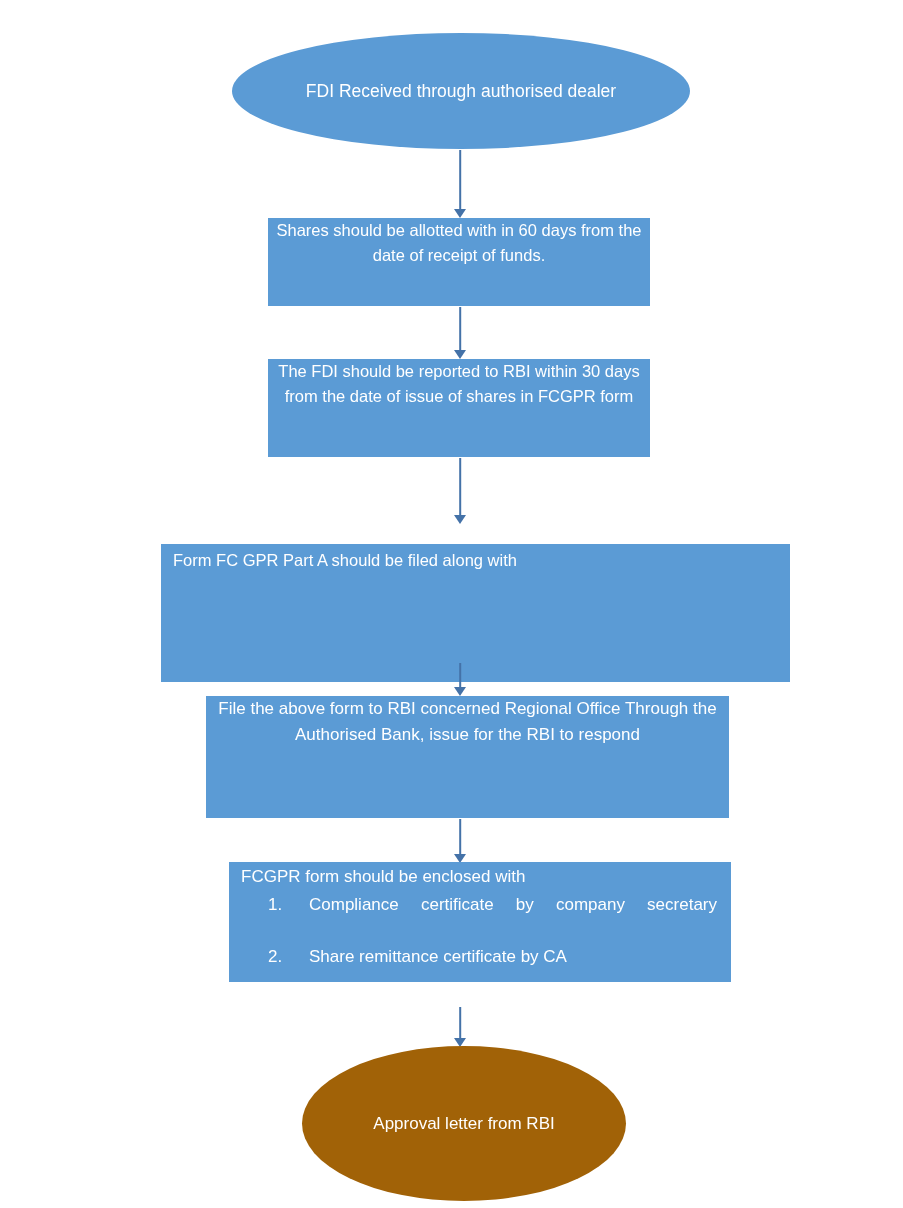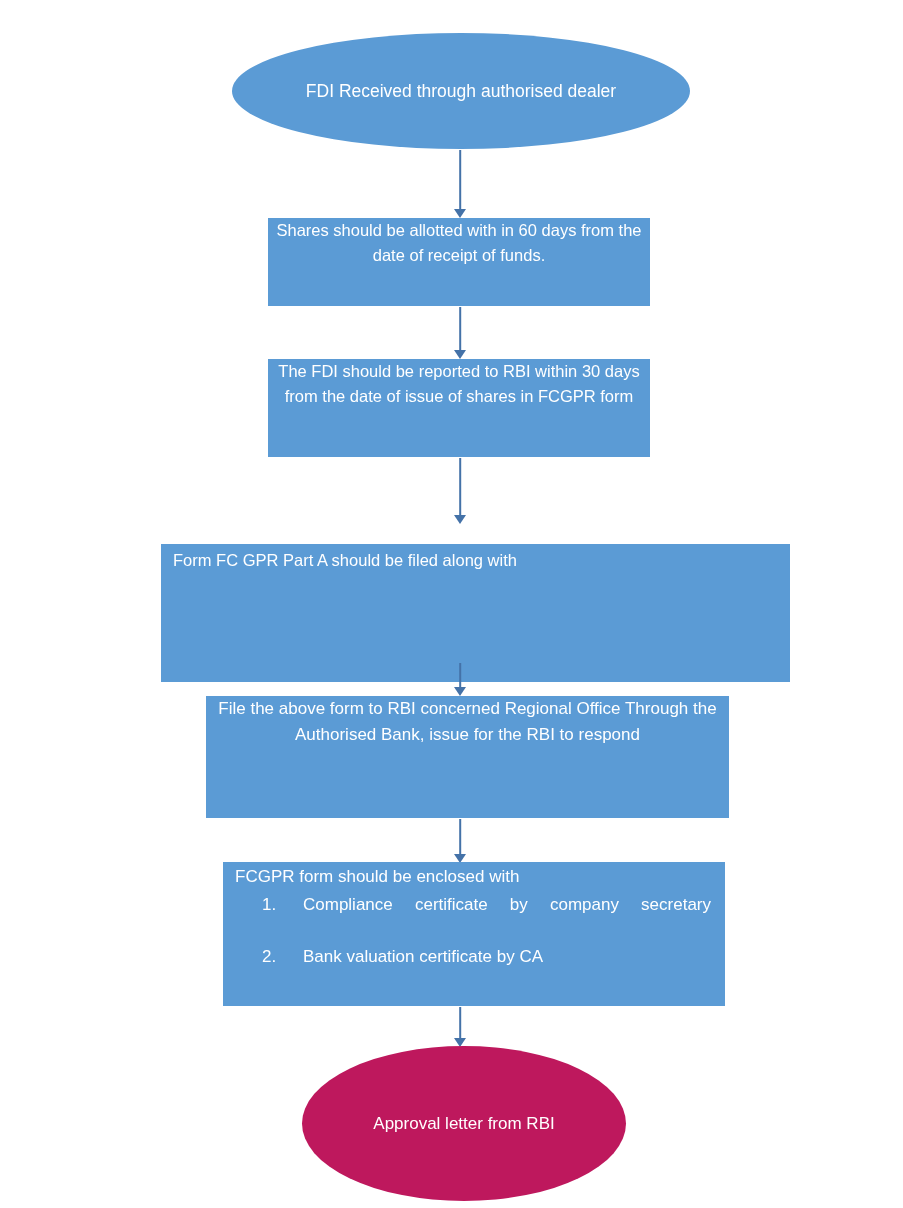--- a/index.html
+++ b/index.html
@@ -85,32 +85,32 @@
 
   <div class="node rect center" style="left:206px;top:696px;width:523px;height:122px;background:#5b9bd5;font-size:17px;">
     <span class="txt">File the above form to RBI concerned Regional Office Through the Authorised Bank, issue for the RBI to respond</span>
   </div>
 
   <div class="conn" style="left:452px;top:819px;width:16px;height:44px;">
     <div class="shaft" style="height:35px;"></div>
     <div class="head"></div>
   </div>
 
-  <div class="node rect left" style="left:223px;top:862px;width:502px;height:144px;background:#5b9bd5;font-size:17px;">
+  <div class="node rect left" style="left:229px;top:862px;width:502px;height:120px;background:#5b9bd5;font-size:17px;">
     <div class="txt" style="padding-top:2px;">
       <span class="listhead">FCGPR form should be enclosed with</span>
       <ol class="items" style="padding-left:58px;">
         <li class="justify">Compliance certificate by company secretary</li>
-        <li>Bank valuation certificate by CA</li>
+        <li>Share remittance certificate by CA</li>
       </ol>
     </div>
   </div>
 
   <div class="conn" style="left:452px;top:1007px;width:16px;height:40px;">
     <div class="shaft" style="height:31px;"></div>
     <div class="head"></div>
   </div>
 
-  <div class="node ellipse" style="left:302px;top:1046px;width:324px;height:155px;background:#be185d;font-size:17px;">
+  <div class="node ellipse" style="left:302px;top:1046px;width:324px;height:155px;background:#a16207;font-size:17px;">
     <span class="txt">Approval letter from RBI</span>
   </div>
 
 </div>
 
 </body></html>

